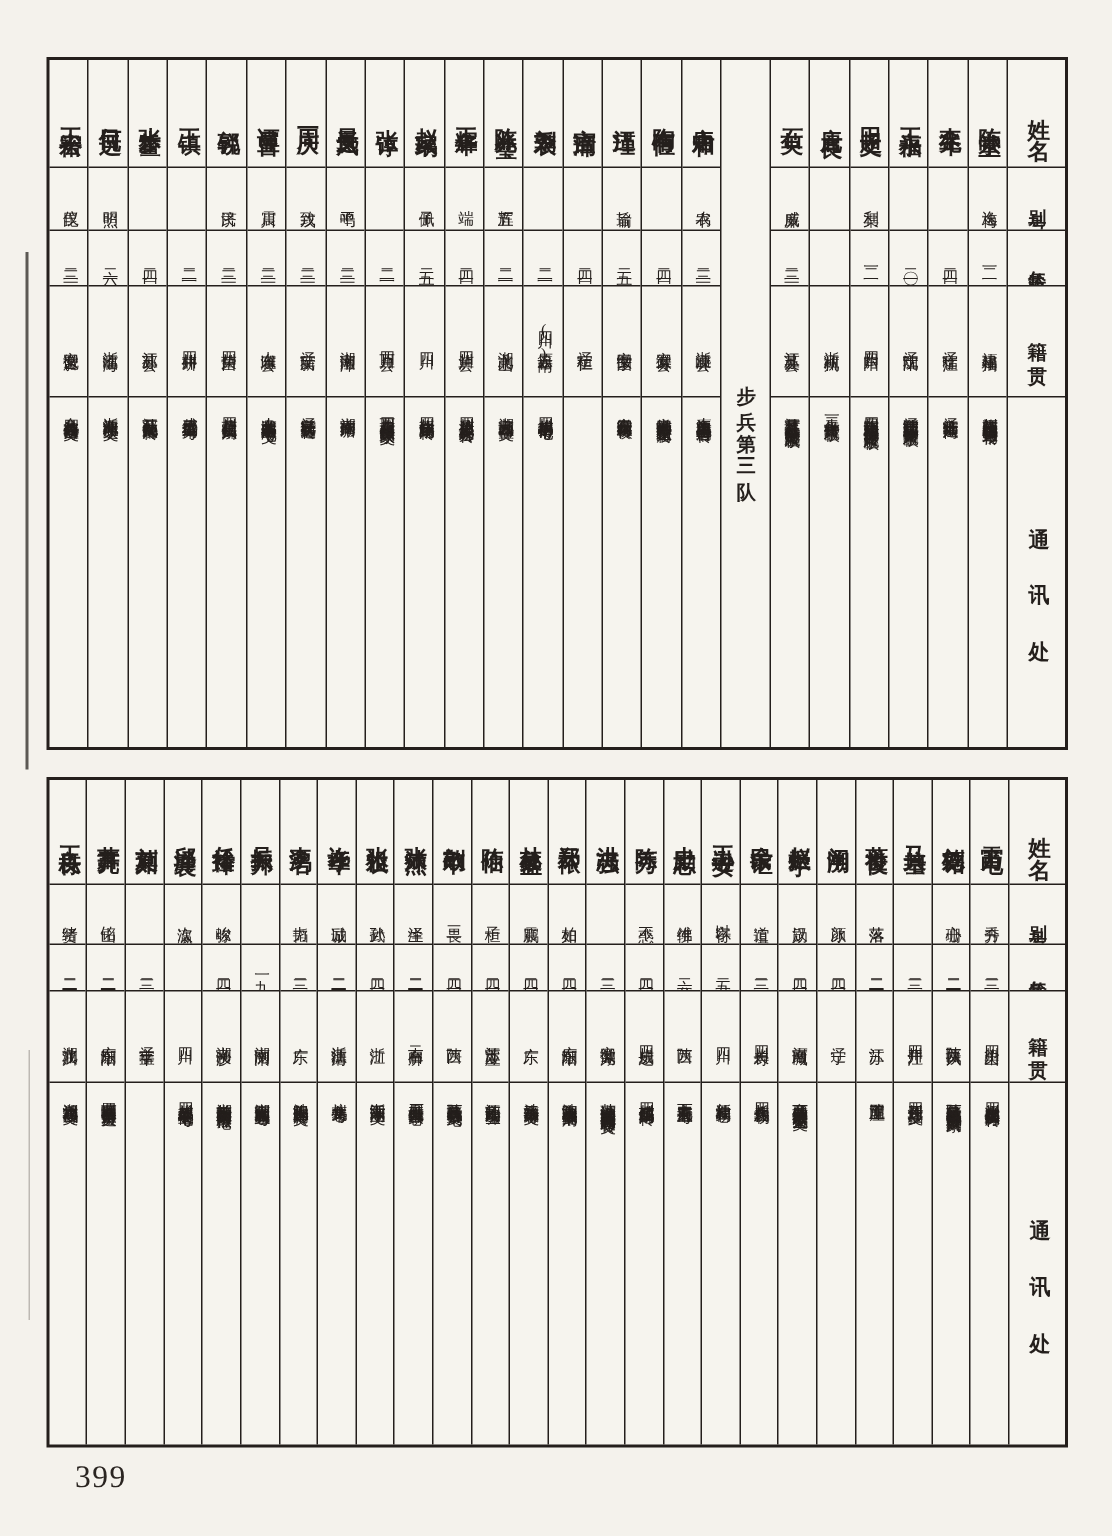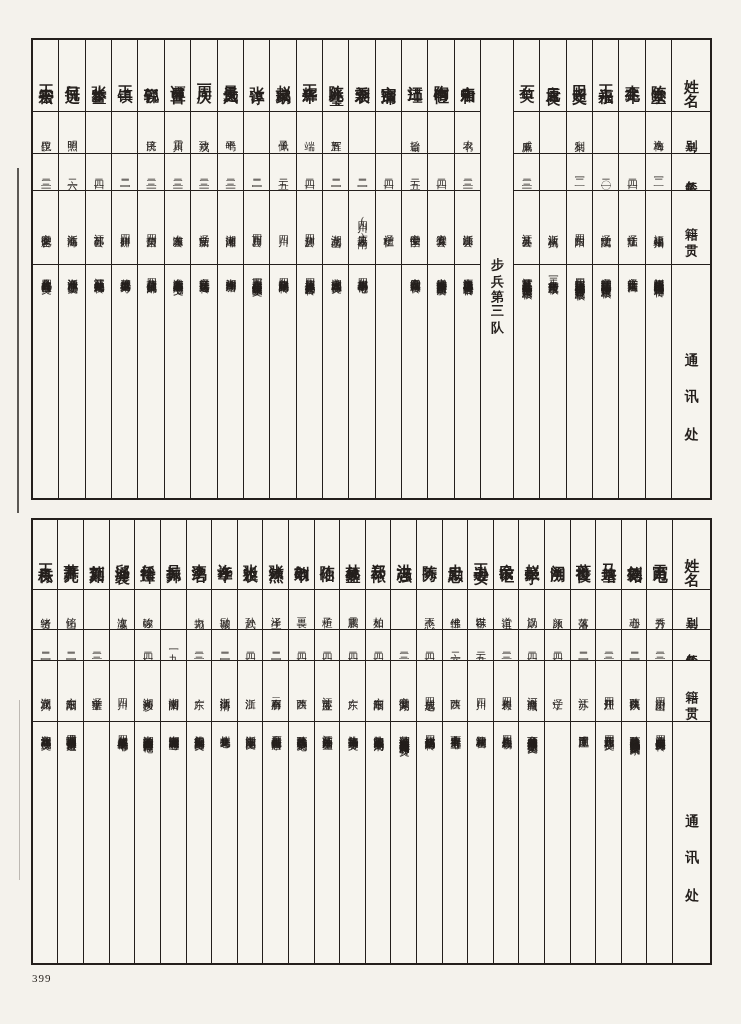--- a/index.html
+++ b/index.html
@@ -55,21 +55,21 @@
   .col-header .cell.name .vt{font-size:15px;letter-spacing:14px;padding-top:10px;}
   .col-header .cell.hao .vt{font-size:12px;letter-spacing:4px;padding-top:3px;}
   .col-header .cell.age .vt{font-size:12px;letter-spacing:2px;}
   .col-header .cell.origin .vt{font-size:13px;letter-spacing:16px;padding-top:12px;}
   .col-header .cell.addr{align-items:center;padding-top:0;}
   .col-header .cell.addr .vt{font-size:14px;letter-spacing:38px;padding-top:30px;}
 
   .col-divider .cell-full{flex:1;border-bottom:none;display:flex;justify-content:center;align-items:center;}
   .col-divider .vt{font-size:13px;font-weight:bold;letter-spacing:16px;padding-top:36px;}
 
-  .page-number{position:absolute;left:32px;top:972px;font-size:11px;letter-spacing:1px;color:#2a2521;}
+  .page-number{position:absolute;left:50px;top:972px;font-size:21px;letter-spacing:1px;color:#2a2521;}
 </style>
 </head>
 <body>
 
 <div class="page">
   <div class="gutter-line"></div>
   <div class="gutter-line2"></div>
 
   <div class="roster t-top" id="t-top">
     <div class="col col-header">

